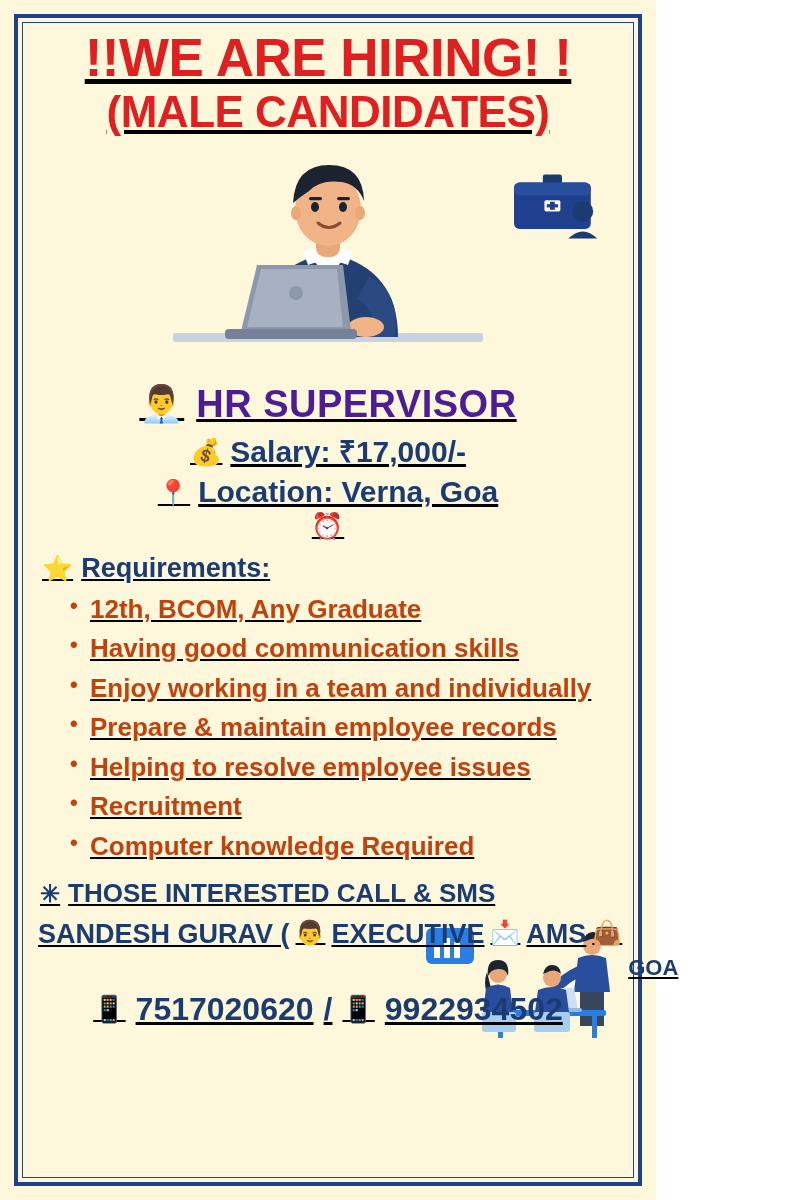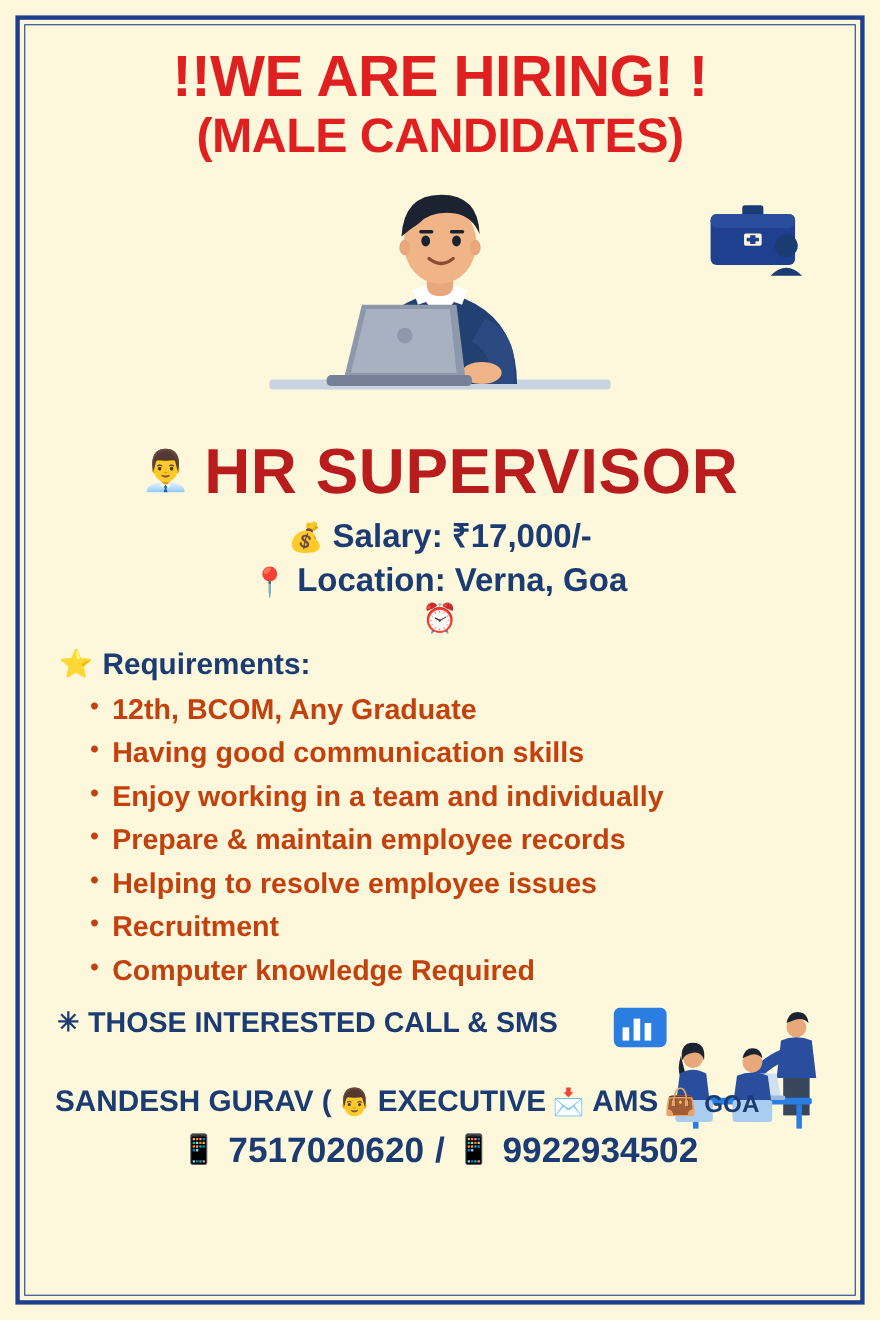--- a/index.html
+++ b/index.html
@@ -8,25 +8,26 @@
     background: #ffffff;
   }
   body {
     width: 800px;
     height: 1200px;
     font-family: "Liberation Sans", sans-serif;
     overflow: hidden;
   }
   .poster {
     position: relative;
-    width: 800px;
+    width: 656px;
     height: 1200px;
     background: #fdf7dc;
     box-sizing: border-box;
-    padding: 14px;
+    padding: 2px;
+    text-decoration: underline;
   }
   .outer-border {
     position: absolute;
     left: 14px;
     top: 14px;
     right: 14px;
     bottom: 14px;
     border: 4px solid #1f3f8f;
     box-sizing: border-box;
   }
@@ -95,23 +96,23 @@
     align-items: center;
     justify-content: center;
     gap: 12px;
     margin-top: 2px;
   }
   .job-title-row .emoji {
     font-size: 36px;
     line-height: 1;
   }
   .job-title {
-    font-size: 58px;
-    font-weight: bold;
-    color: #b91c1c;
+    font-size: 38px;
+    font-weight: bold;
+    color: #4c1d95;
     letter-spacing: 0.5px;
   }
 
   
   .facts {
     margin-top: 6px;
   }
   .fact {
     display: flex;
     align-items: center;
@@ -170,21 +171,21 @@
     align-items: center;
     gap: 8px;
     font-size: 26px;
     font-weight: bold;
     color: #1b3b73;
     margin-left: 4px;
   }
   .call-line .emoji { font-size: 24px; }
   .name-line {
     display: flex;
-    align-items: flex-end;
+    align-items: flex-start;
     gap: 6px;
     font-size: 27px;
     font-weight: bold;
     color: #1b3b73;
     margin-top: 10px;
     margin-left: 2px;
     white-space: nowrap;
   }
   .name-line .emoji { font-size: 24px; }
   .name-line .small { font-size: 22px; margin-top: 36px; }

